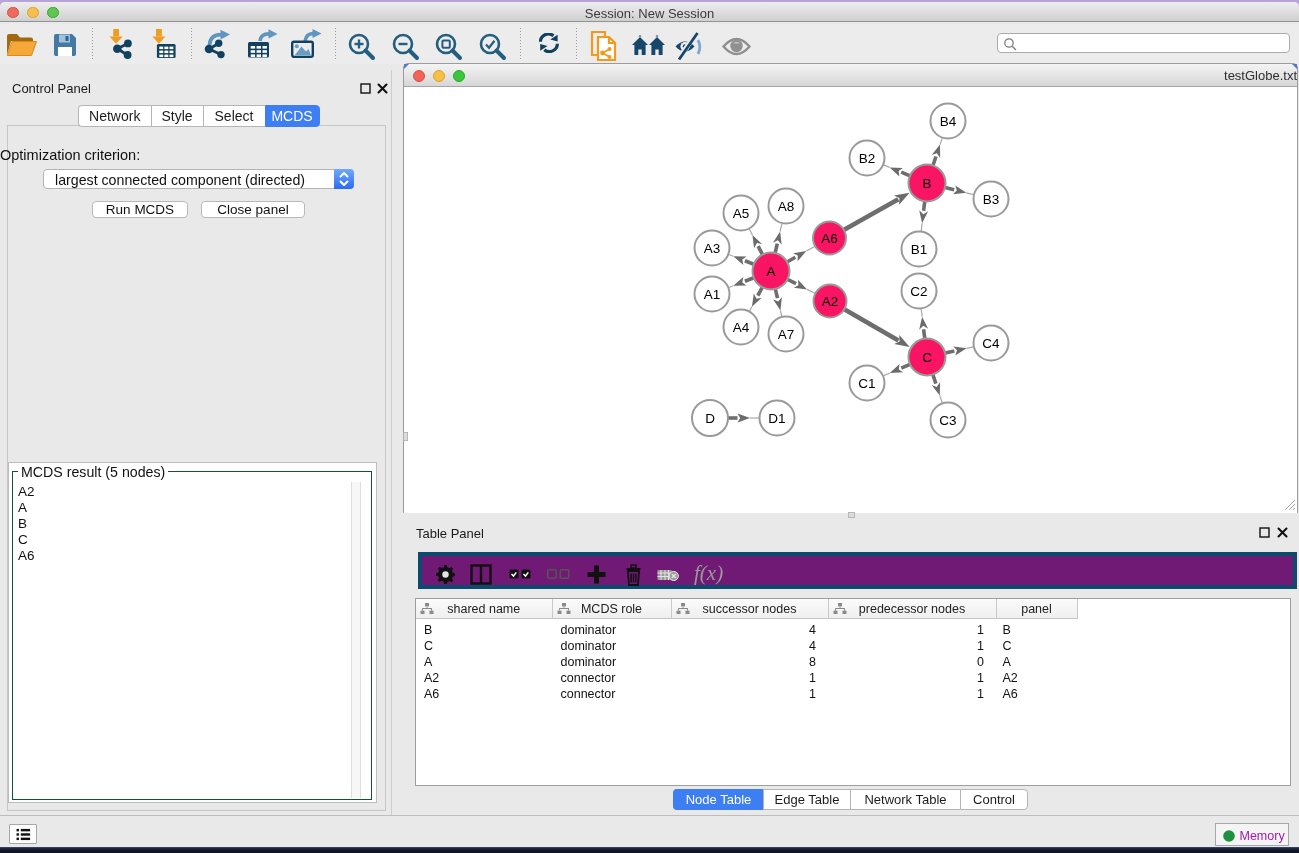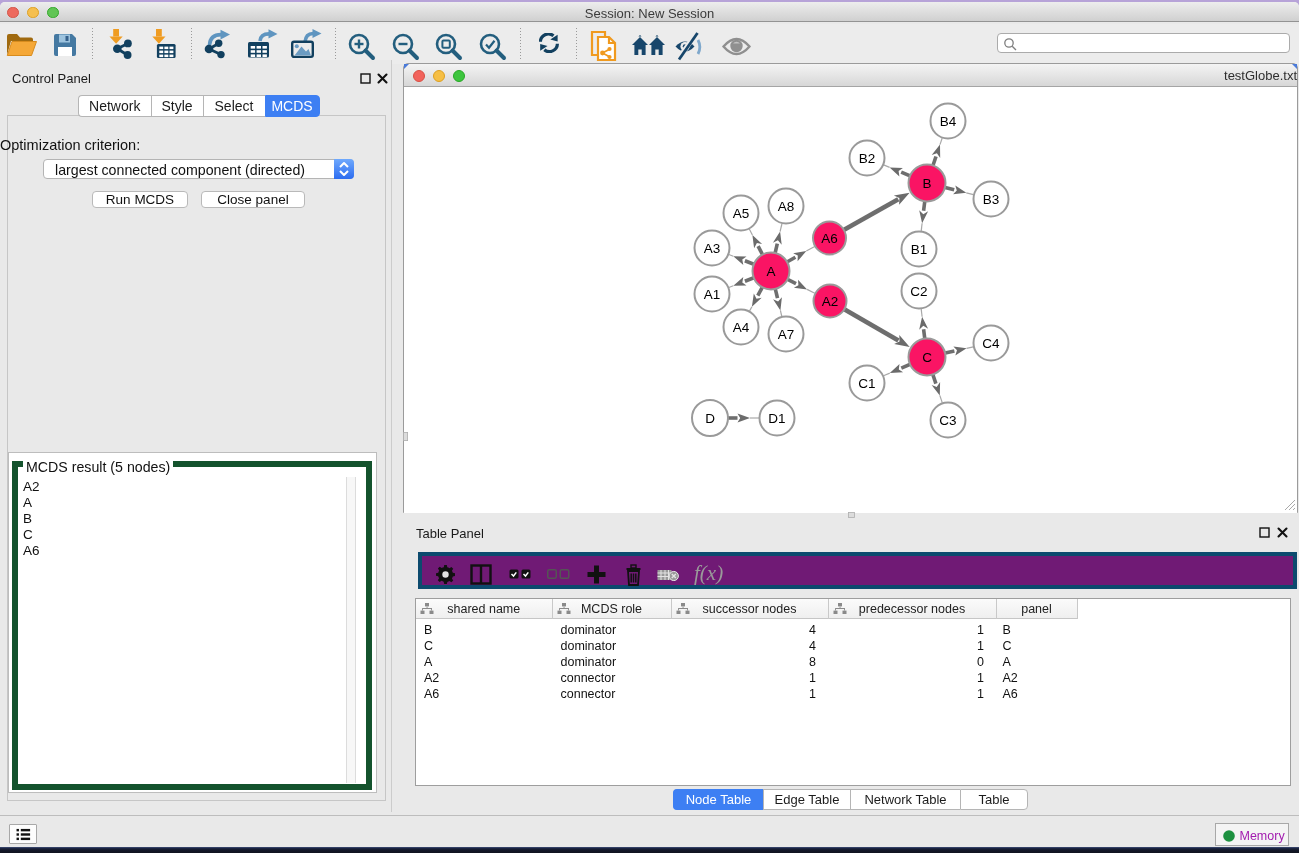--- a/index.html
+++ b/index.html
@@ -12,38 +12,38 @@
     background:linear-gradient(#ededed,#d0d0d0); border-bottom:1px solid #939393; }
   #titlebar .title { position:absolute; left:0; right:0; top:4px; text-align:center; font-size:13px; color:#3b3b3b; }
   .tl { position:absolute; top:4.5px; width:11.5px; height:11.5px; border-radius:50%; }
   #toolbar { position:absolute; left:0; top:24px; width:1299px; height:40px; background:#ececec; }
   .sep { position:absolute; top:4px; height:32px; width:1px;
     background-image:linear-gradient(#9a9a9a 1px, transparent 1px); background-size:1px 3px; }
   .ticon { position:absolute; top:0; }
   #search { position:absolute; left:997px; top:9px; width:293px; height:20px; background:#fff;
     border:1px solid #ababab; border-radius:4px; }
   
-  #cpanel { position:absolute; left:0; top:60px; width:392px; height:752px; background:#e9e9e9; border-right:1px solid #cccccc;}
+  #cpanel { position:absolute; left:0; top:70px; width:392px; height:752px; background:#e9e9e9; border-right:1px solid #cccccc;}
   #cpanel .hdr { position:absolute; left:12px; top:11px; font-size:13px; color:#1a1a1a; }
   .winbtn { position:absolute; font-size:11px; color:#111; }
   #cptabs { position:absolute; left:78px; top:35px; height:38px; display:flex; }
   .seg { height:22px; line-height:20px; font-size:14px; color:#1c1c1c; background:#fff; border:1px solid #b5b5b5; border-right:none; text-align:center; }
   .seg.first { border-radius:4px 0 0 4px; }
   .seg.last  { border-radius:0 4px 4px 0; border-right:1px solid #b5b5b5; }
   .seg.sel { background:#3d7ff3; color:#fff; border-color:#3d7ff3; }
   #cpbody { position:absolute; left:7px; top:55px; width:379px; height:686px; border:1px solid #c6c6c6; border-top:1px solid #c6c6c6; background:#e9e9e9; }
   #optlabel { position:absolute; left:0; width:100%; top:77px; text-align:left; font-size:14.5px; color:#111; }
   #dropdown { position:absolute; left:43px; top:99px; width:311px; height:20px; background:#fff; border:1px solid #b4b4b4; border-radius:4px; }
   #dropdown .txt { position:absolute; left:11px; top:1.5px; font-size:14.2px; color:#111; }
   #dropdown .step { position:absolute; right:-1px; top:-1px; width:20px; height:20px; border-radius:0 4px 4px 0;
      background:linear-gradient(#6fa9fd,#2c6cf0); }
   .btn { position:absolute; height:17px; background:#fff; border:1px solid #b9b9b9; border-radius:4px;
      font-size:13.5px; color:#111; text-align:center; line-height:15px; }
   #resultbox { position:absolute; left:8px; top:392px; width:369px; height:341px; background:#fff; border:1px solid #bdbdbd; }
-  #fieldset { position:absolute; left:3px; top:8px; right:4px; bottom:2px; border:6px solid #14532d;padding-left:17px; }
+  #fieldset { position:absolute; left:3px; top:8px; right:4px; bottom:2px; border:1px solid #14532d;padding-left:17px; }
   #fieldset .legend { position:absolute; left:5px; top:-8px; background:#fff; padding:0 3px; font-size:14.2px; color:#111; }
   #mcdslist { position:absolute; left:5px; top:12px; font-size:13.5px; color:#111; line-height:16.1px; }
   #cpscroll { position:absolute; right:10px; top:10px; bottom:1px; width:10px; background:#f7f7f7; border-left:1px solid #dcdcdc; border-right:1px solid #dcdcdc; }
 </style>
 </head>
 <body>
 <style>
   
   #netwin { position:absolute; left:403px; top:63px; width:895px; height:450px; background:#fff;
     border:1px solid #9b9b9b; border-radius:5px 5px 0 0; }
@@ -509,21 +509,21 @@
     <div class="trow" style="left:8px;top:87.5px">A6</div>
     <div class="trow" style="left:144.5px;top:87.5px">connector</div>
     <div class="trow" style="left:255px;top:87.5px;width:145px;text-align:right">1</div>
     <div class="trow" style="left:412px;top:87.5px;width:156px;text-align:right">1</div>
     <div class="trow" style="left:586.5px;top:87.5px">A6</div>
   </div>
   <div id="btabs">
     <div class="bseg sel first" style="width:90px;border-radius:4px 0 0 4px;background:#3d7ff3;color:#fff;border-color:#3d7ff3;">Node Table</div>
     <div class="bseg" style="width:87px">Edge Table</div>
     <div class="bseg" style="width:110px">Network Table</div>
-    <div class="bseg" style="width:68px;border-radius:0 4px 4px 0;border-right:1px solid #b5b5b5;">Table</div>
+    <div class="bseg" style="width:68px;border-radius:0 4px 4px 0;border-right:1px solid #b5b5b5;">Control</div>
   </div>
 </div>
 <div id="statusbar">
   <div id="listbtn">
     <svg style="position:absolute;left:6px;top:3px" width="15" height="13" viewBox="0 0 15 14">
       <g fill="#111">
         <rect x="0" y="1" width="2.6" height="2.6"></rect>
           <rect x="4.6" y="1" width="10" height="2.6"></rect>
         <rect x="0" y="5.7" width="2.6" height="2.6"></rect>
           <rect x="4.6" y="5.7" width="10" height="2.6"></rect>

